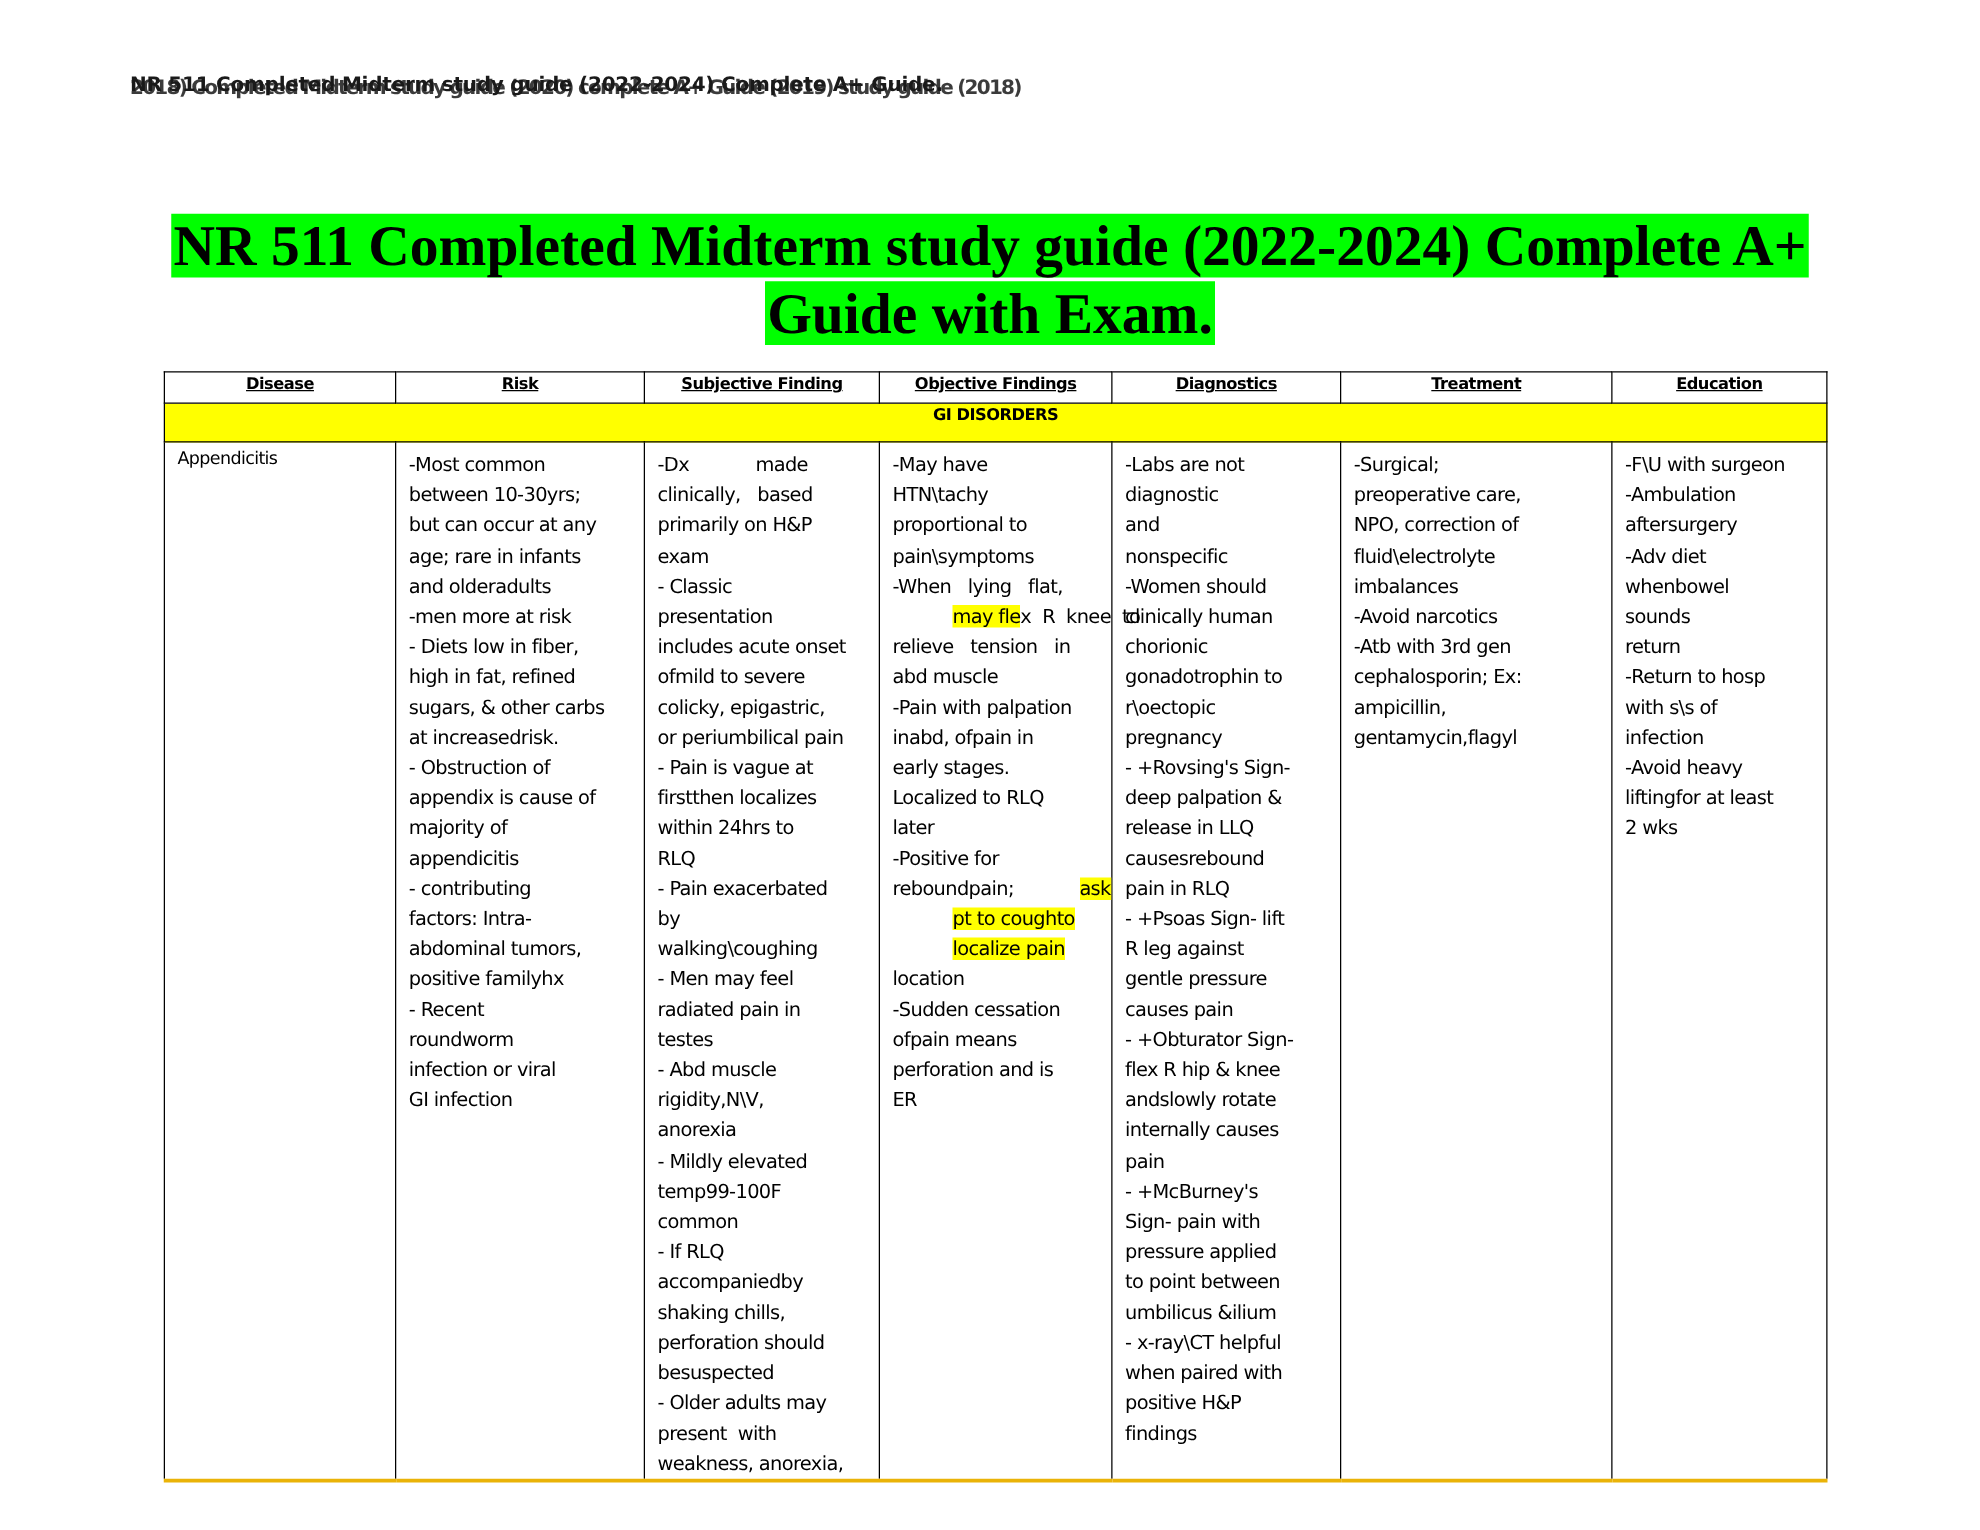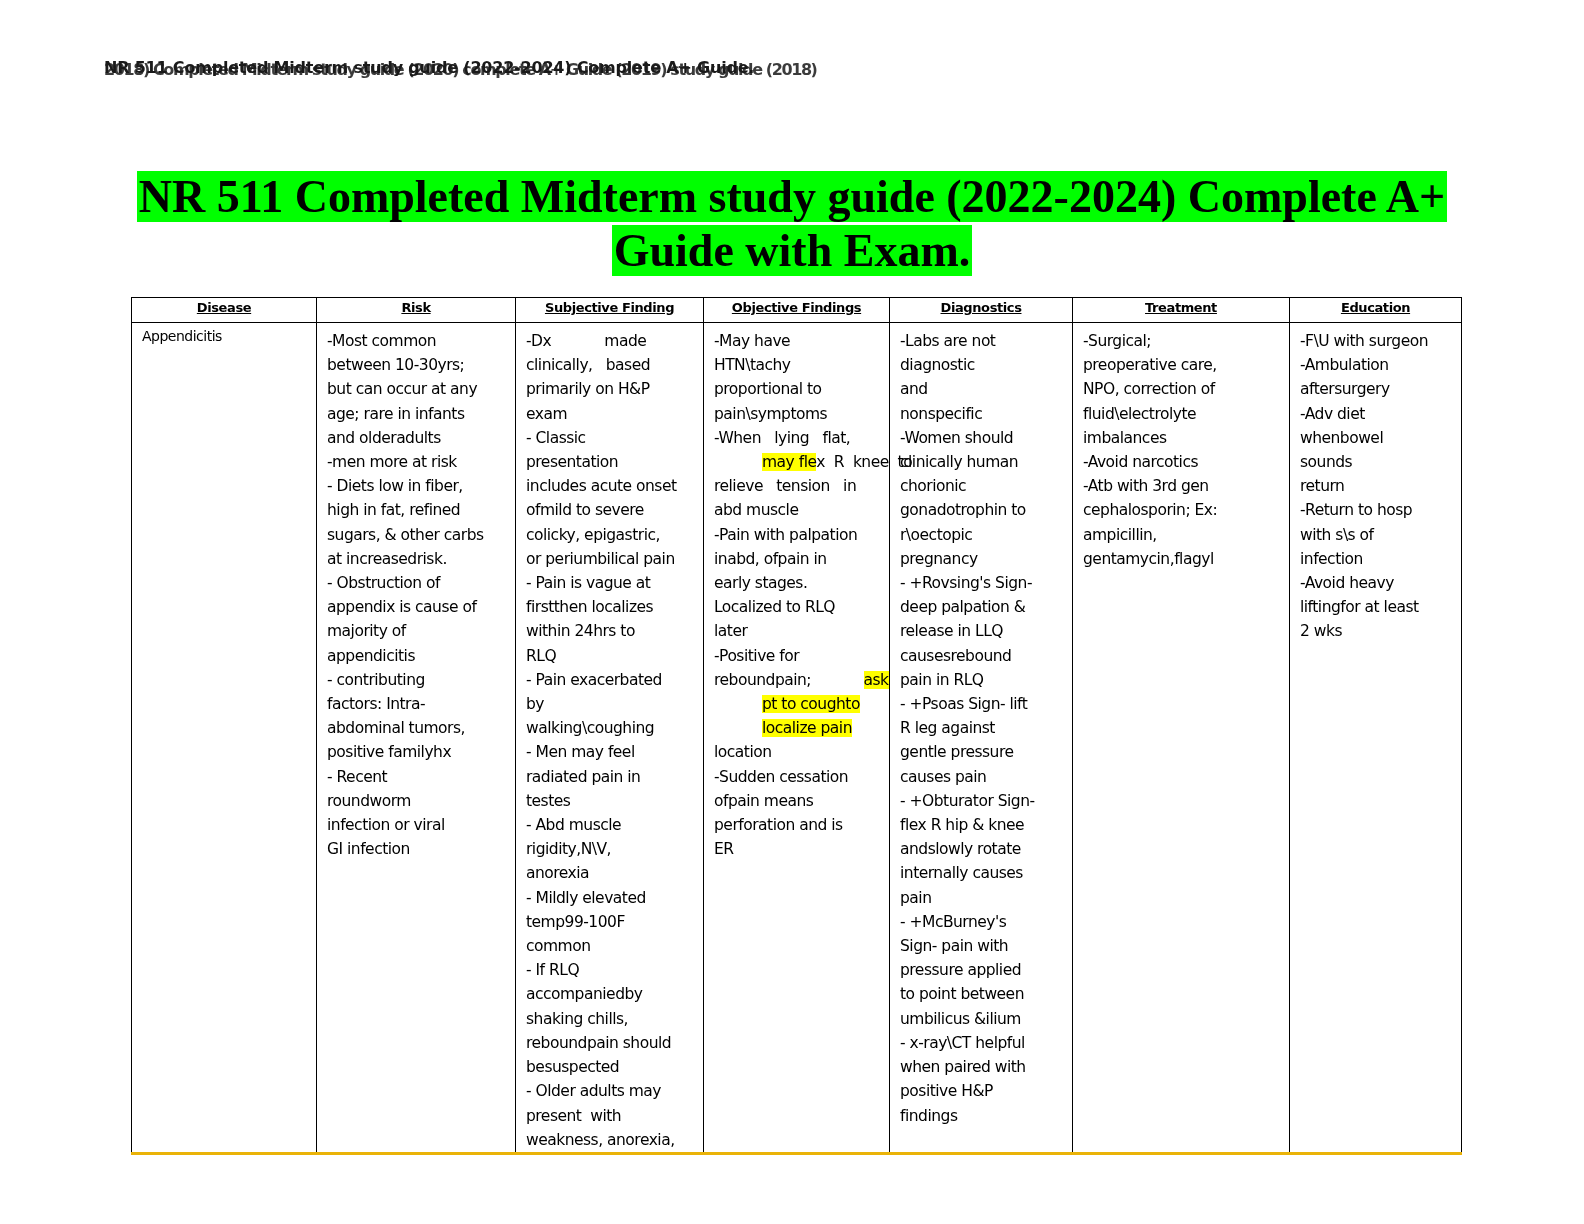--- a/index.html
+++ b/index.html
@@ -48,20 +48,23 @@
       <th>Disease</th>
       <th>Risk</th>
       <th>Subjective Finding</th>
       <th>Objective Findings</th>
       <th>Diagnostics</th>
       <th>Treatment</th>
       <th>Education</th>
     </tr>
   </thead>
   <tbody>
+    <tr class="section">
+      <td colspan="7">GI DISORDERS</td>
+    </tr>
     <tr class="body-row">
       <td class="disease">Appendicitis</td>
 
       <td>
         <span class="line">-Most common</span>
         <span class="line">between 10-30yrs;</span>
         <span class="line">but can occur at any</span>
         <span class="line">age; rare in infants</span>
         <span class="line">and olderadults</span>
         <span class="line">-men more at risk</span>
@@ -106,21 +109,21 @@
         <span class="line">testes</span>
         <span class="line">- Abd muscle</span>
         <span class="line">rigidity,N\V,</span>
         <span class="line">anorexia</span>
         <span class="line">- Mildly elevated</span>
         <span class="line">temp99-100F</span>
         <span class="line">common</span>
         <span class="line">- If RLQ</span>
         <span class="line">accompaniedby</span>
         <span class="line">shaking chills,</span>
-        <span class="line">reboundpain should</span>
+        <span class="line">perforation should</span>
         <span class="line">besuspected</span>
         <span class="line">- Older adults may</span>
         <span class="line" style="white-space:pre">present  with</span>
         <span class="line">weakness, anorexia,</span>
       </td>
 
       <td>
         <span class="line">-May have</span>
         <span class="line">HTN\tachy</span>
         <span class="line">proportional to</span>

